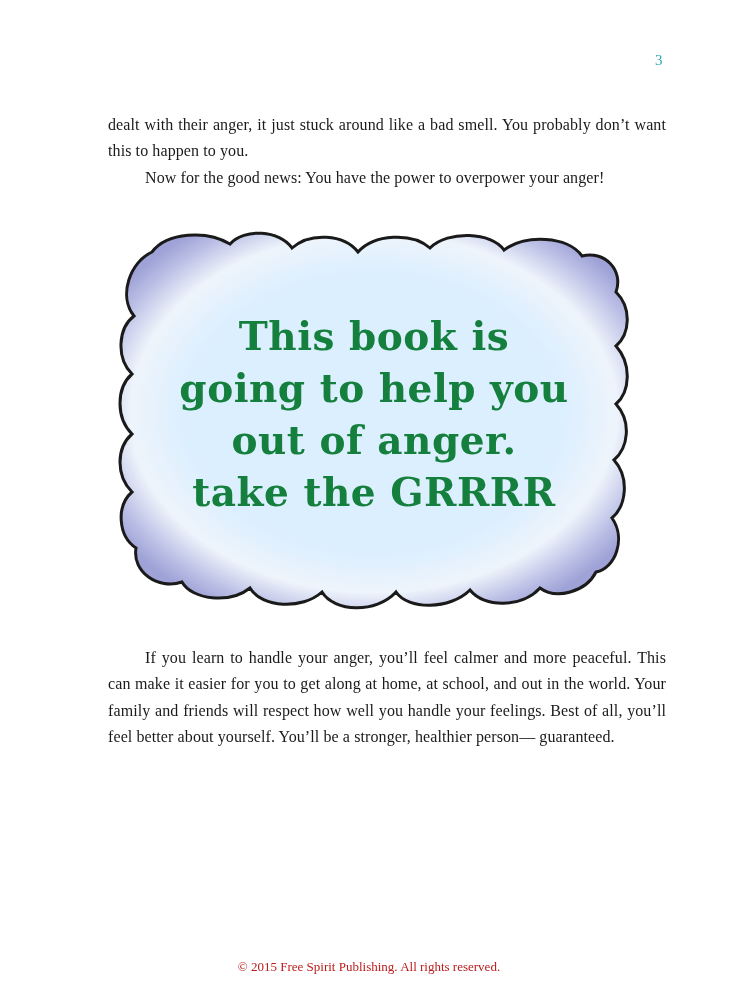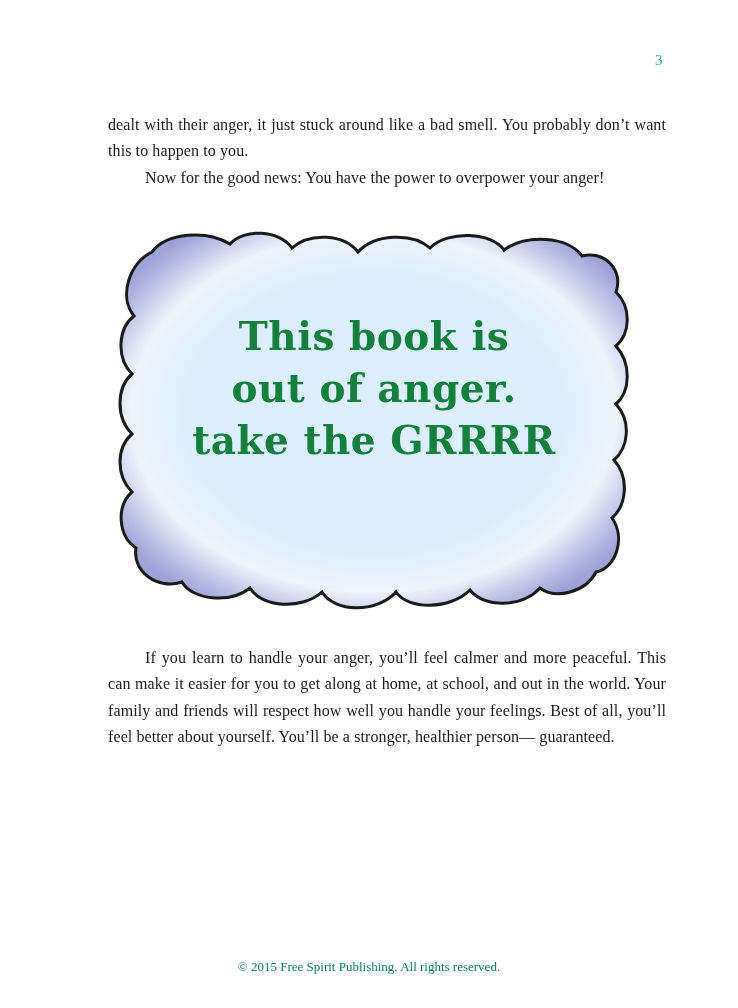--- a/index.html
+++ b/index.html
@@ -69,21 +69,21 @@
     }
     .cloud-text div { white-space: nowrap; }
 
     .footer {
       position: absolute;
       left: 0;
       top: 959px;
       width: 738px;
       text-align: center;
       font-size: 13px;
-      color: #0f766e;
+      color: #b91c1c;
       font-family: "Liberation Serif", serif;
     }
   </style>
 </head>
 <body>
 
 <div class="page-number">3</div>
 
 <div class="body-text text-top">
   <p>dealt with their anger, it just stuck around like a bad smell. You probably don’t want this to happen to you.</p>
@@ -123,20 +123,21 @@
       C 118 382, 80 378, 70 360
       C 46 368, 20 350, 24 326
       C 6 314, 4 284, 20 270
       C 4 254, 4 226, 20 212
       C 4 196, 4 166, 20 152
       C 4 136, 6 106, 22 94
       C 6 74, 18 40, 40 30 Z" fill="url(#cloudFill)" stroke="#1a1a1a" stroke-width="3"></path>
   </svg>
   <div class="cloud-text">
     <div>This book is</div>
+    <div>going to help you</div>
     <div>out of anger.</div>
     <div>take the GRRRR</div>
   </div>
 </div>
 
 <div class="body-text text-bottom">
   <p class="indent">If you learn to handle your anger, you’ll feel calmer and more peaceful. This can make it easier for you to get along at home, at school, and out in the world. Your family and friends will respect how well you handle your feelings. Best of all, you’ll feel better about yourself. You’ll be a stronger, healthier person— guaranteed.</p>
 </div>
 
 <div class="footer">© 2015 Free Spirit Publishing. All rights reserved.</div>

